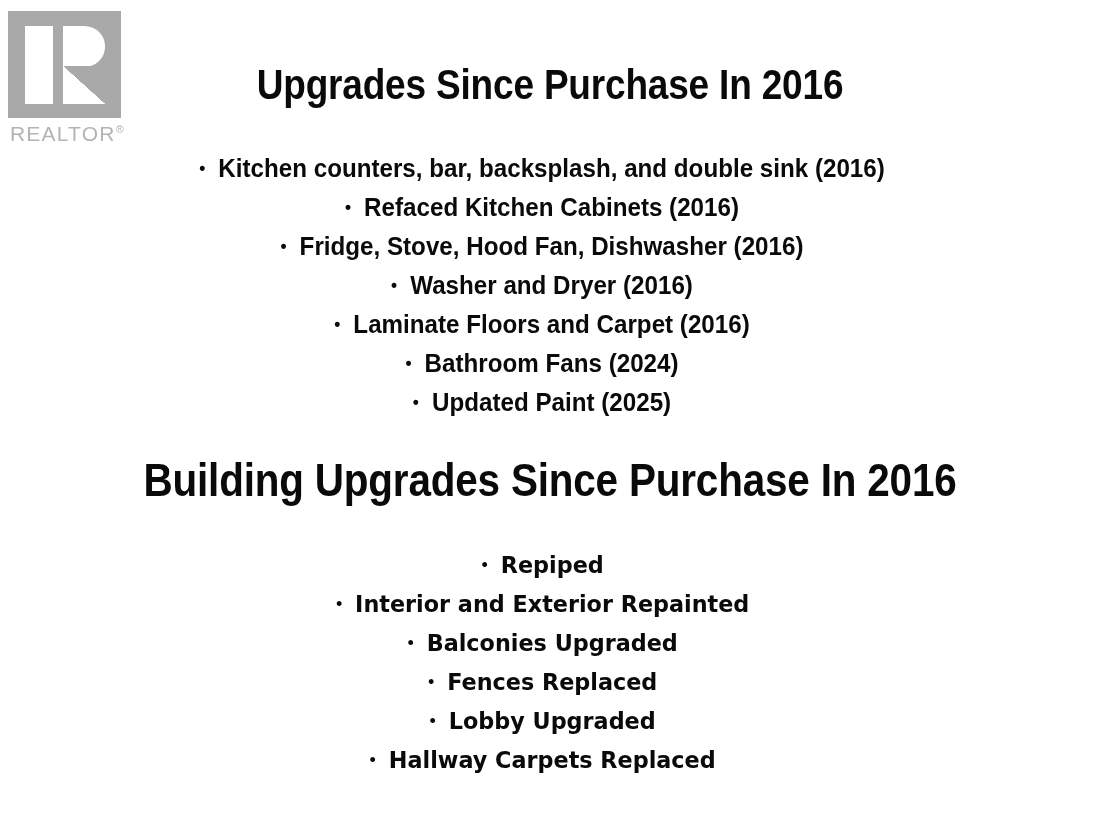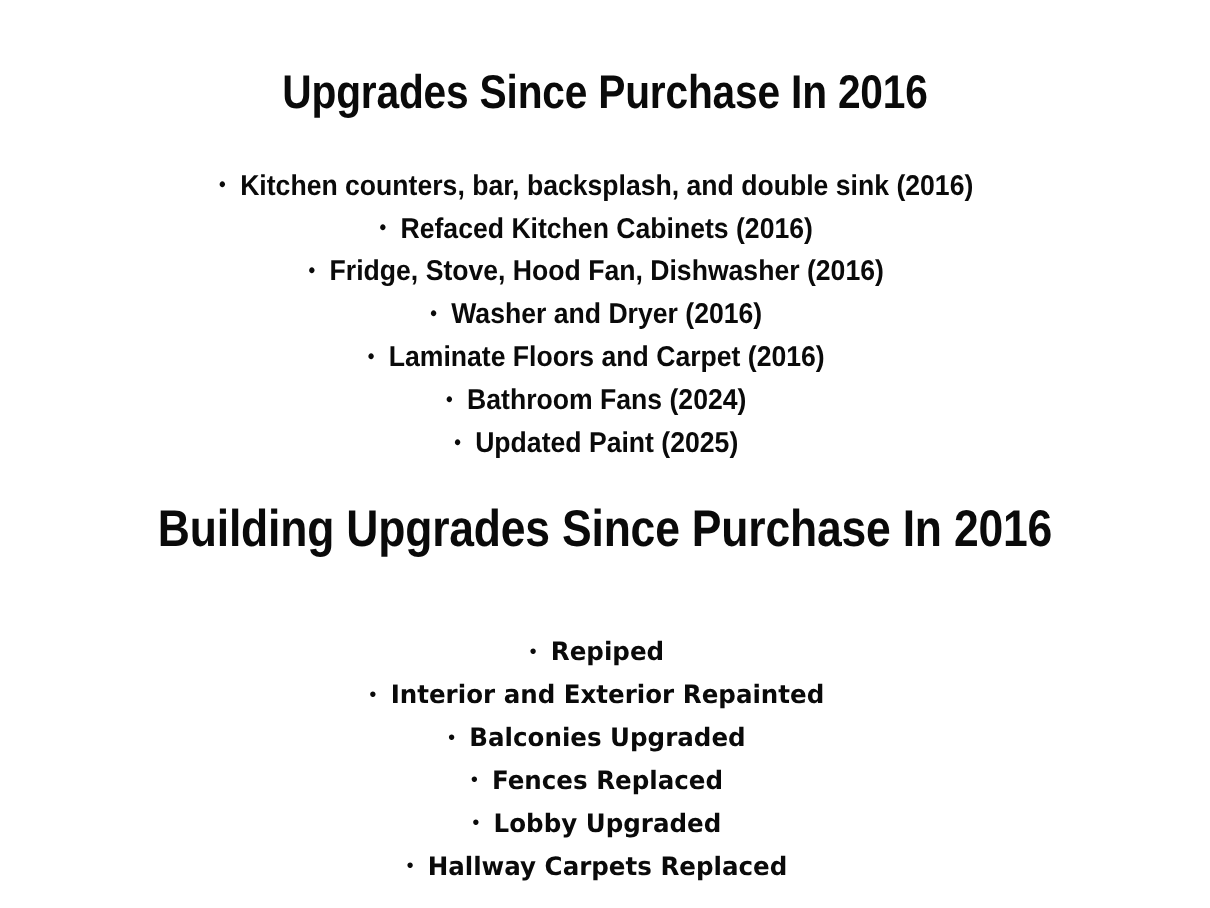--- a/index.html
+++ b/index.html
@@ -144,38 +144,47 @@
     line-height: 39px;
     height: 39px;
     transform: scaleX(0.93);
   }
 
   
   .list-building {
     top: 546px;
     font-family: "DejaVu Sans", sans-serif;
     font-size: 23px;
-    margin-top: 28px;
   }
   .list-building li {
     line-height: 39px;
     height: 39px;
     transform: scaleX(0.97);
   }
   .list-building li .bullet-dot {
     margin-right: 12px;
     font-size: 0.62em;
     vertical-align: 0.18em;
   }
 </style>
 </head>
 <body>
 
 <div class="slide">
 
+  <div class="realtor-logo">
+    <div class="realtor-mark">
+      <div class="r-stem"></div>
+      <div class="r-bowl"></div>
+      <div class="r-leg"></div>
+    </div>
+    <div class="realtor-word">
+      <span>REALTOR</span><span class="reg">®</span>
+    </div>
+  </div>
 
   <div class="heading heading-1">Upgrades Since Purchase In 2016</div>
 
   <ul class="bullet-list list-unit">
     <li><span class="bullet-dot">•</span><span>Kitchen counters, bar, backsplash, and double sink (2016)</span></li>
     <li><span class="bullet-dot">•</span><span>Refaced Kitchen Cabinets (2016)</span></li>
     <li><span class="bullet-dot">•</span><span>Fridge, Stove, Hood Fan, Dishwasher (2016)</span></li>
     <li><span class="bullet-dot">•</span><span>Washer and Dryer (2016)</span></li>
     <li><span class="bullet-dot">•</span><span>Laminate Floors and Carpet (2016)</span></li>
     <li><span class="bullet-dot">•</span><span>Bathroom Fans (2024)</span></li>

